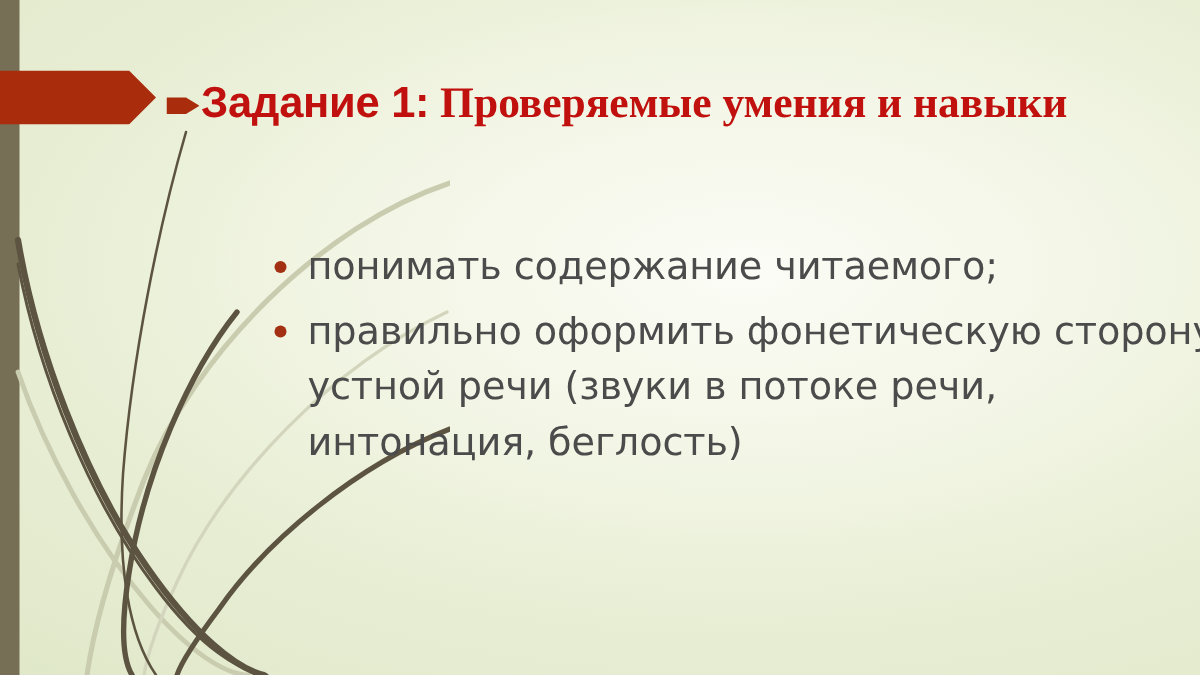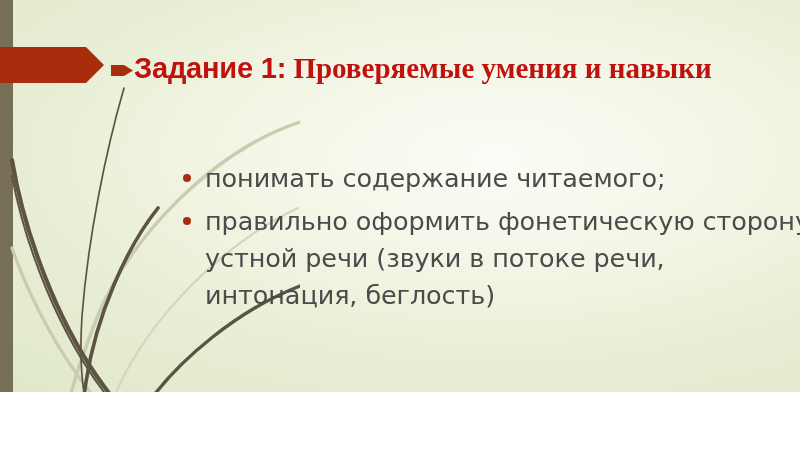--- a/index.html
+++ b/index.html
@@ -8,21 +8,21 @@
     padding: 0;
     background: #ffffff;
   }
   body {
     font-family: "Liberation Sans", sans-serif;
   }
 
   #slide {
     position: relative;
     width: 800px;
-    height: 392px;
+    height: 450px;
     overflow: hidden;
     background: radial-gradient(ellipse 95% 85% at 62% 40%,
                   #fbfcf6 0%,
                   #f3f6e6 32%,
                   #e8eed4 62%,
                   #dfe7c8 100%);
   }
 
   
   #left-bar {

